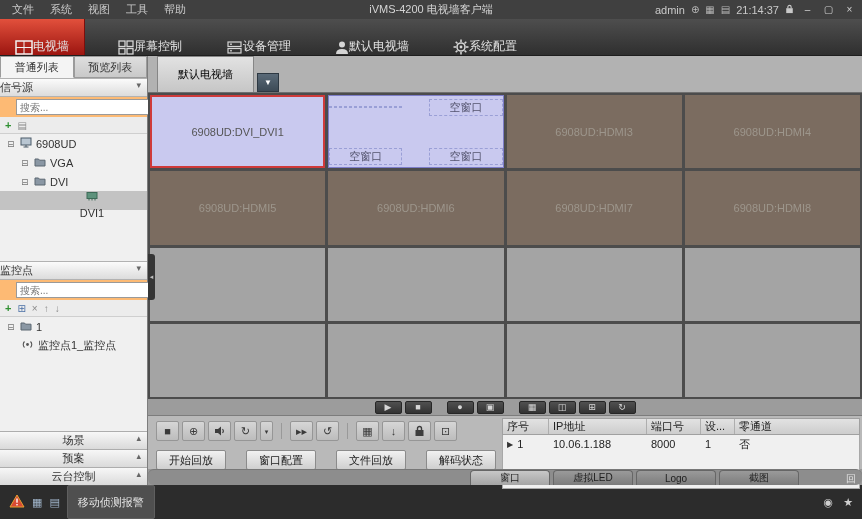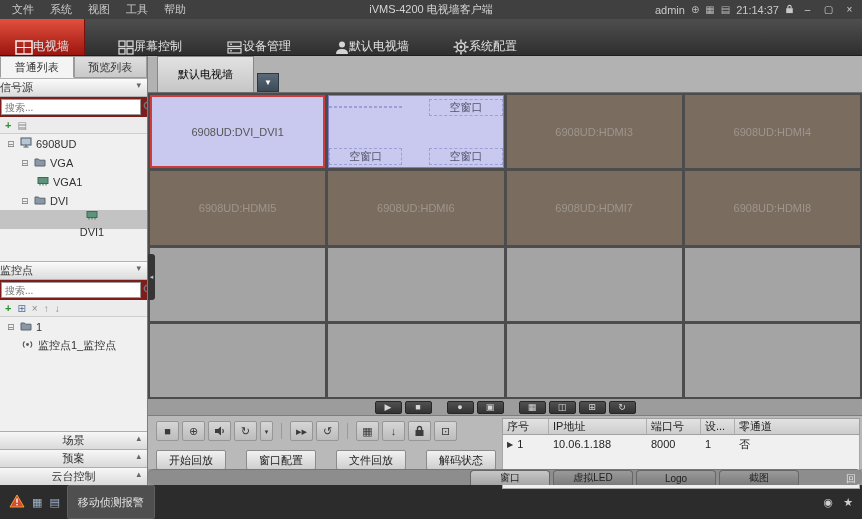--- a/index.html
+++ b/index.html
@@ -32,21 +32,21 @@
   .sidebar { flex:0 0 148px; width:148px; background:#ececec; border-right:1px solid #7d7d7d;
              display:flex; flex-direction:column; font-size:11px; color:#333; }
   .side-tabs { flex:0 0 22px; display:flex; background:#c6c6c6; }
   .side-tab { flex:1; display:flex; align-items:center; justify-content:center;
               background:linear-gradient(#dedede,#c9c9c9); border:1px solid #9b9b9b; }
   .side-tab.active { background:#f4f4f4; border-bottom-color:#f4f4f4; }
   .panel-header { flex:0 0 19px; background:linear-gradient(#fbfbfb,#dcdcdc); border-top:1px solid #b2b2b2;
                   border-bottom:1px solid #b2b2b2; display:flex; align-items:center; justify-content:flex-start;
                   position:relative; font-size:11px; }
   .panel-arrow { position:absolute; right:6px; top:1px; font-size:9px; color:#666; }
-  .search-row { flex:0 0 20px; display:flex; align-items:center; padding:0 1px; gap:2px; background:#7f1d1d; }
+  .search-row { flex:0 0 20px; display:flex; align-items:center; padding:0 16px; gap:2px; background:#fdba74; }
   .search-input { flex:1; height:16px; border:1px solid #9a9a9a; background:#fff; font-size:10px;
                   padding:0 3px; font-family:inherit; color:#777; }
   .tool-row { flex:0 0 17px; display:flex; align-items:center; gap:6px; padding:0 5px;
               border-bottom:1px solid #cfcfcf; font-size:11px; }
   .ti-plus { color:#2f9032; font-weight:bold; }
   .ti-group { color:#4a6fa5; font-size:10px; }
   .ti-gray { color:#8a8a8a; font-size:10px; }
   .tree { overflow:hidden; background:#f0f0f0; }
   .tree.signal { flex:0 0 127px; }
   .tree.camera { flex:1; }
@@ -262,29 +262,20 @@
                 <line x1="3.5" y1="10" x2="8.5" y2="10" stroke="#4a5a68"></line>
               </svg></span>
           <span>6908UD</span>
         </div>
         <div class="tree-row ind1">
           <span class="expander">⊟</span>
           <span><svg width="12" height="10" viewBox="0 0 12 10">
                 <path d="M1 2 L4.5 2 L5.5 3.2 L11 3.2 L11 9 L1 9 Z" fill="#8a97a4" stroke="#5a6670"></path>
               </svg></span>
           <span>VGA</span>
-        </div>
-        <div class="tree-row ind2">
-          <span><svg width="12" height="10" viewBox="0 0 12 10">
-                <rect x="1" y="1.5" width="10" height="6" fill="#5d927c" stroke="#3c6a57"></rect>
-                <line x1="3" y1="7.5" x2="3" y2="9.5" stroke="#3c6a57"></line>
-                <line x1="6" y1="7.5" x2="6" y2="9.5" stroke="#3c6a57"></line>
-                <line x1="9" y1="7.5" x2="9" y2="9.5" stroke="#3c6a57"></line>
-              </svg></span>
-          <span>VGA1</span>
         </div>
         <div class="tree-row ind1">
           <span class="expander">⊟</span>
           <span><svg width="12" height="10" viewBox="0 0 12 10">
                 <path d="M1 2 L4.5 2 L5.5 3.2 L11 3.2 L11 9 L1 9 Z" fill="#8a97a4" stroke="#5a6670"></path>
               </svg></span>
           <span>DVI</span>
         </div>
         <div class="tree-row ind2 sel">
           <span><svg width="12" height="10" viewBox="0 0 12 10">

